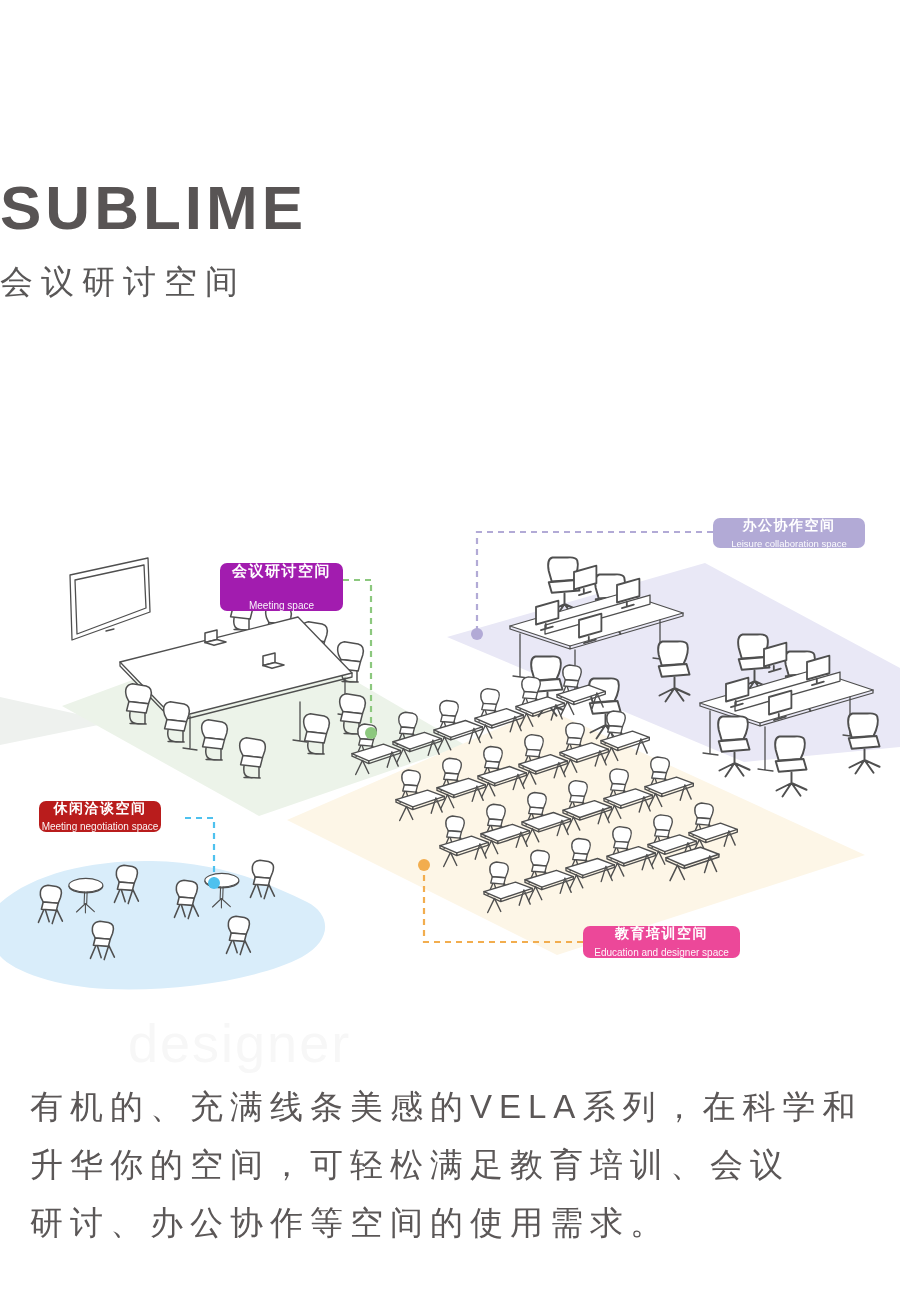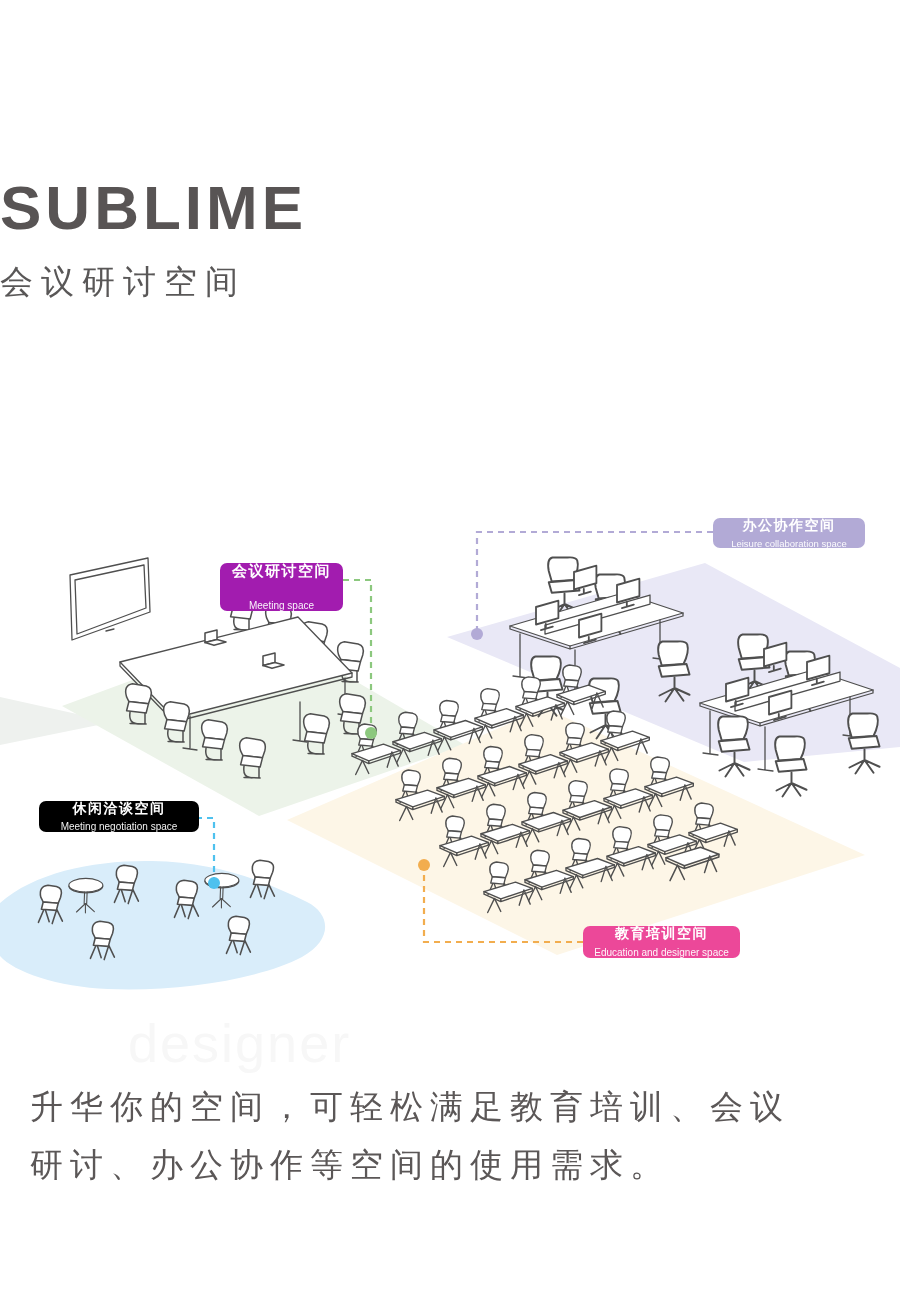--- a/index.html
+++ b/index.html
@@ -19,21 +19,21 @@
   .dash{fill:none;stroke-width:2.2;stroke-dasharray:6 5;}
 
   .space-label{position:absolute;border-radius:7px;color:#ffffff;text-align:center;
                display:flex;flex-direction:column;justify-content:space-between;gap:1px;box-sizing:border-box;}
   .space-label .zh{font-size:14px;font-weight:bold;letter-spacing:1.5px;line-height:1.1;}
   .space-label .en{font-size:10px;line-height:1;opacity:.95;}
   #label-meeting{left:220px;top:563px;width:123px;height:48px;background:#a21caf;}
   #label-meeting .zh{font-size:15px;}
   #label-office{left:713px;top:518px;width:152px;height:30px;background:#b2aad6;}
   #label-office .en{font-size:9.5px;}
-  #label-leisure{left:39px;top:801px;width:160px;height:31px;background:#000000;}
+  #label-leisure{left:39px;top:801px;width:122px;height:31px;background:#b91c1c;}
   #label-education{left:583px;top:926px;width:157px;height:32px;background:#ec4899;}
 
   .watermark{position:absolute;left:128px;top:1012px;font-size:54px;font-weight:300;
              letter-spacing:2px;color:#f7f7f7;}
 
   
   .desc{position:absolute;left:30px;top:1078px;width:850px;color:#5b5757;}
   .desc .line{font-size:33px;letter-spacing:7px;line-height:58px;white-space:nowrap;}
 </style>
 </head>
@@ -244,16 +244,17 @@
     </div>
     <div class="space-label" id="label-education">
       <span class="zh">教育培训空间</span>
       <span class="en">Education and designer space</span>
     </div>
 
     <div class="watermark">designer</div>
   </div>
 
   <div class="desc">
+    <div class="line">有机的、充满线条美感的VELA系列，在科学和</div>
     <div class="line">升华你的空间，可轻松满足教育培训、会议</div>
     <div class="line">研讨、办公协作等空间的使用需求。</div>
   </div>
 </div>
 
 </body></html>

